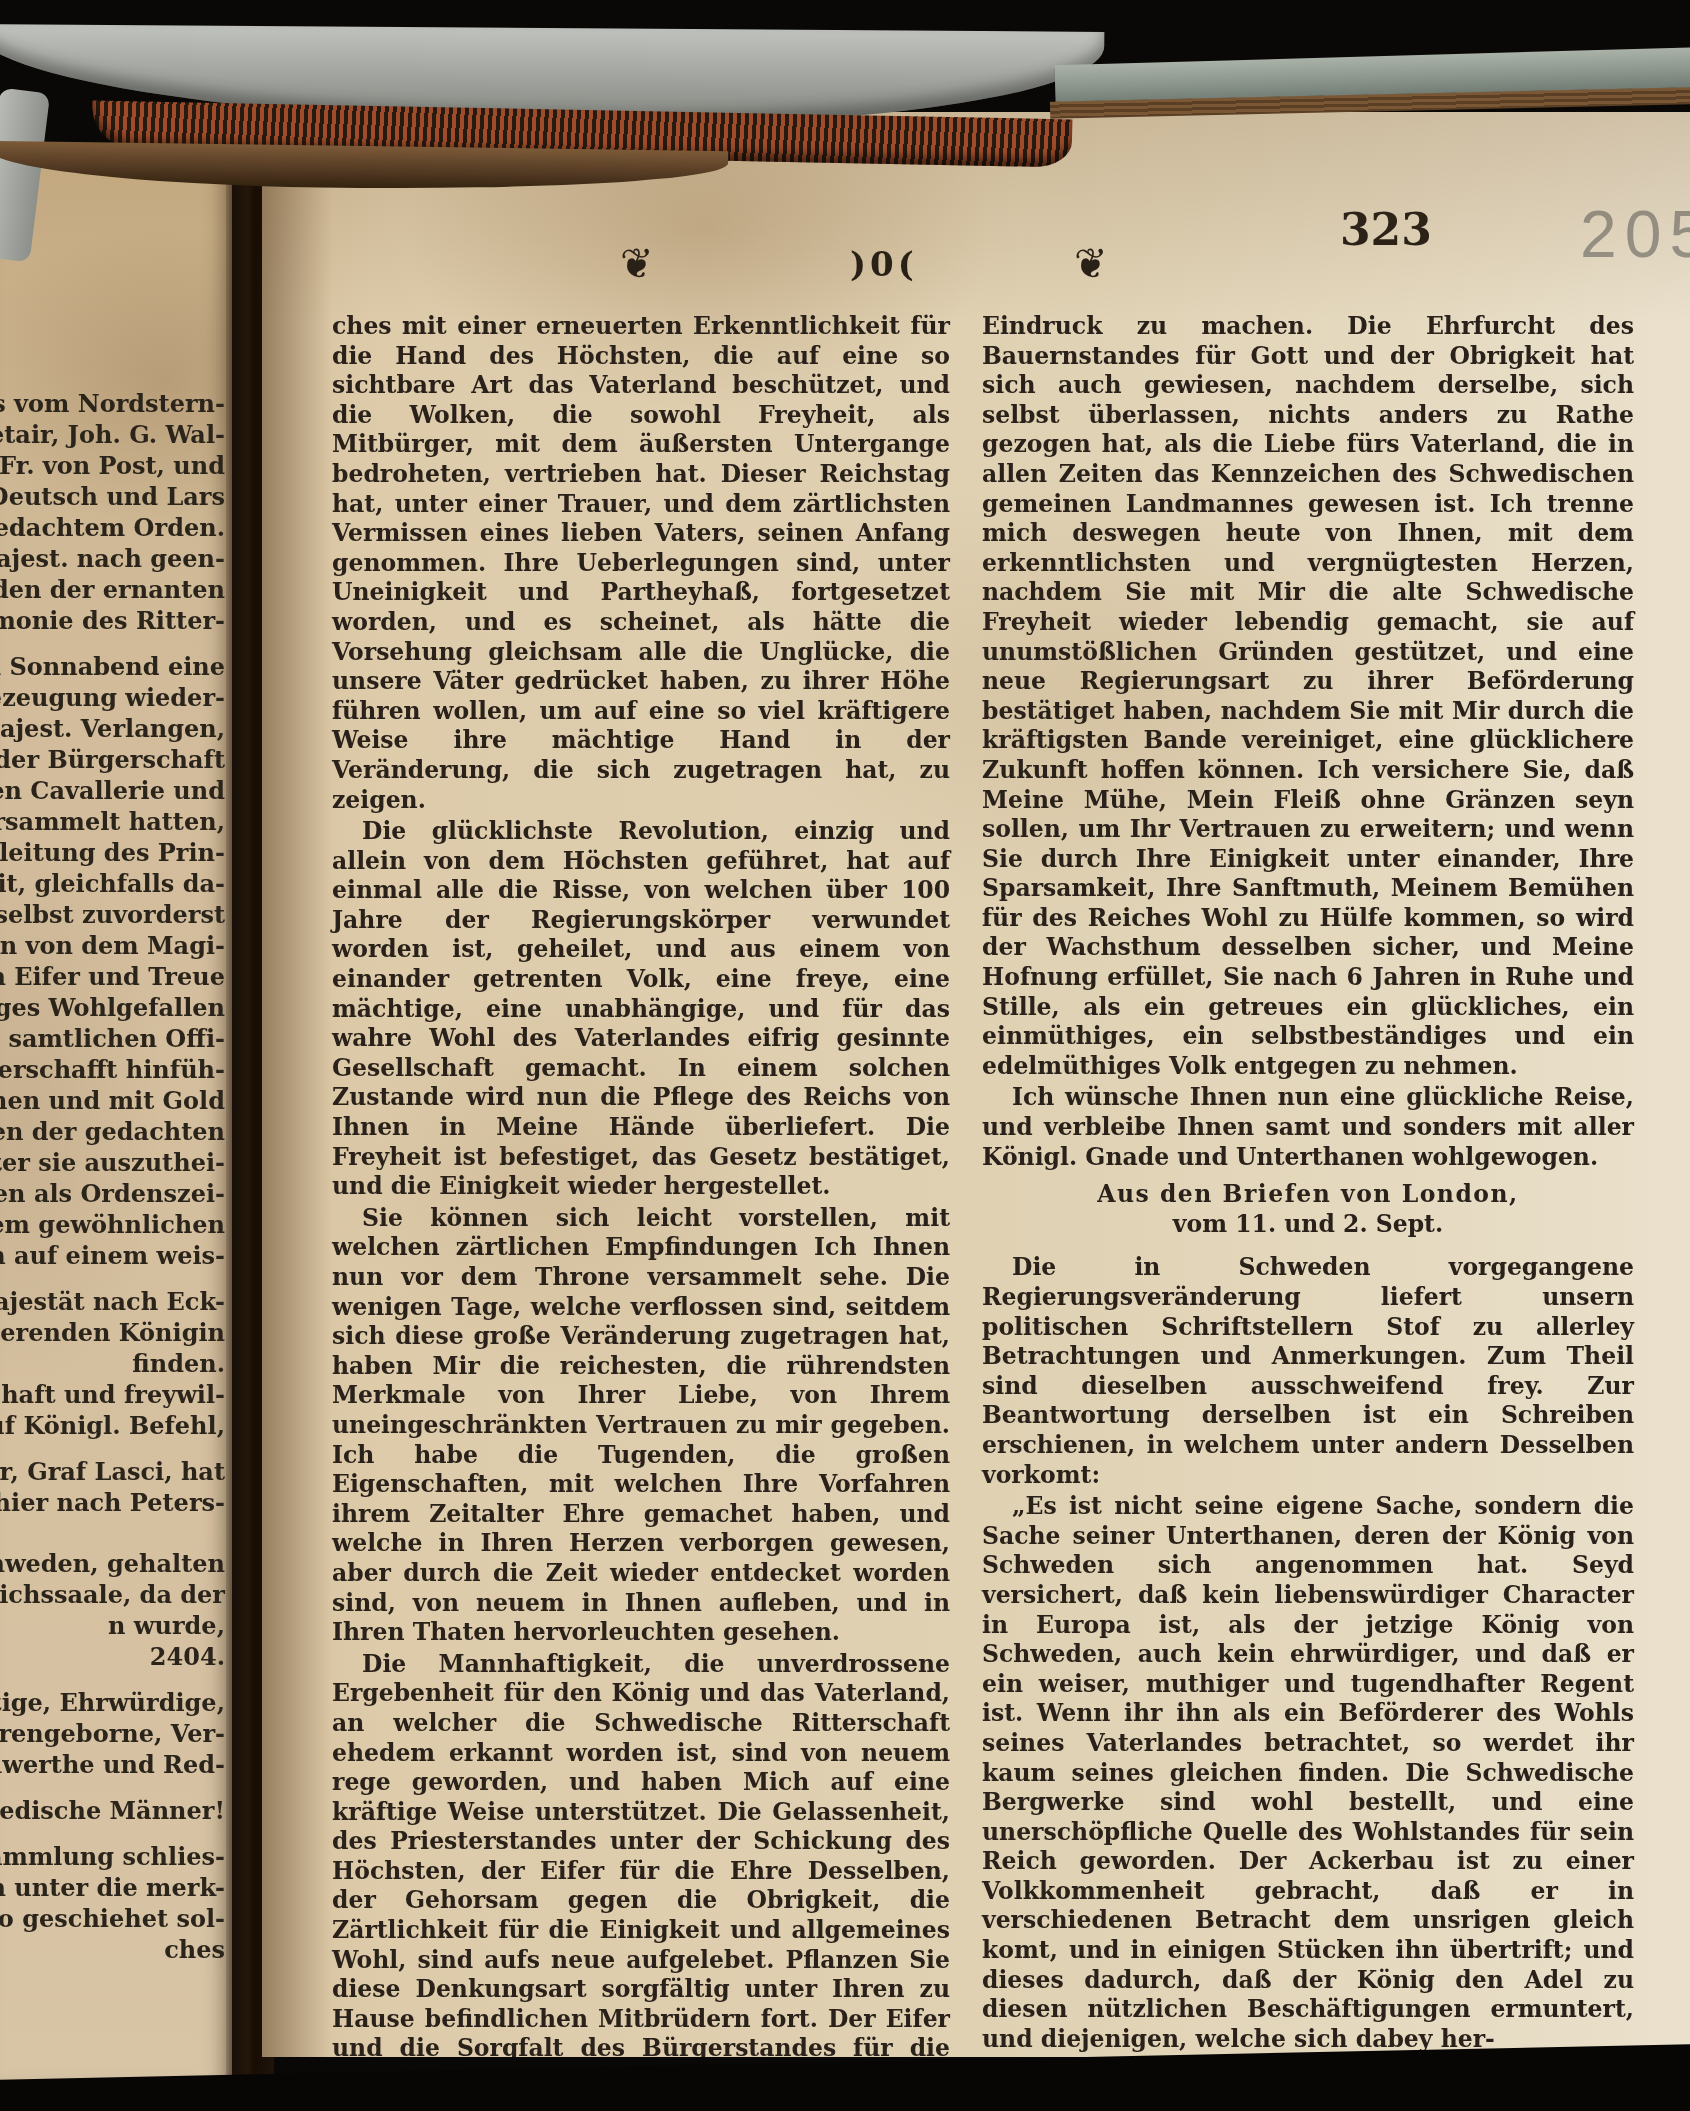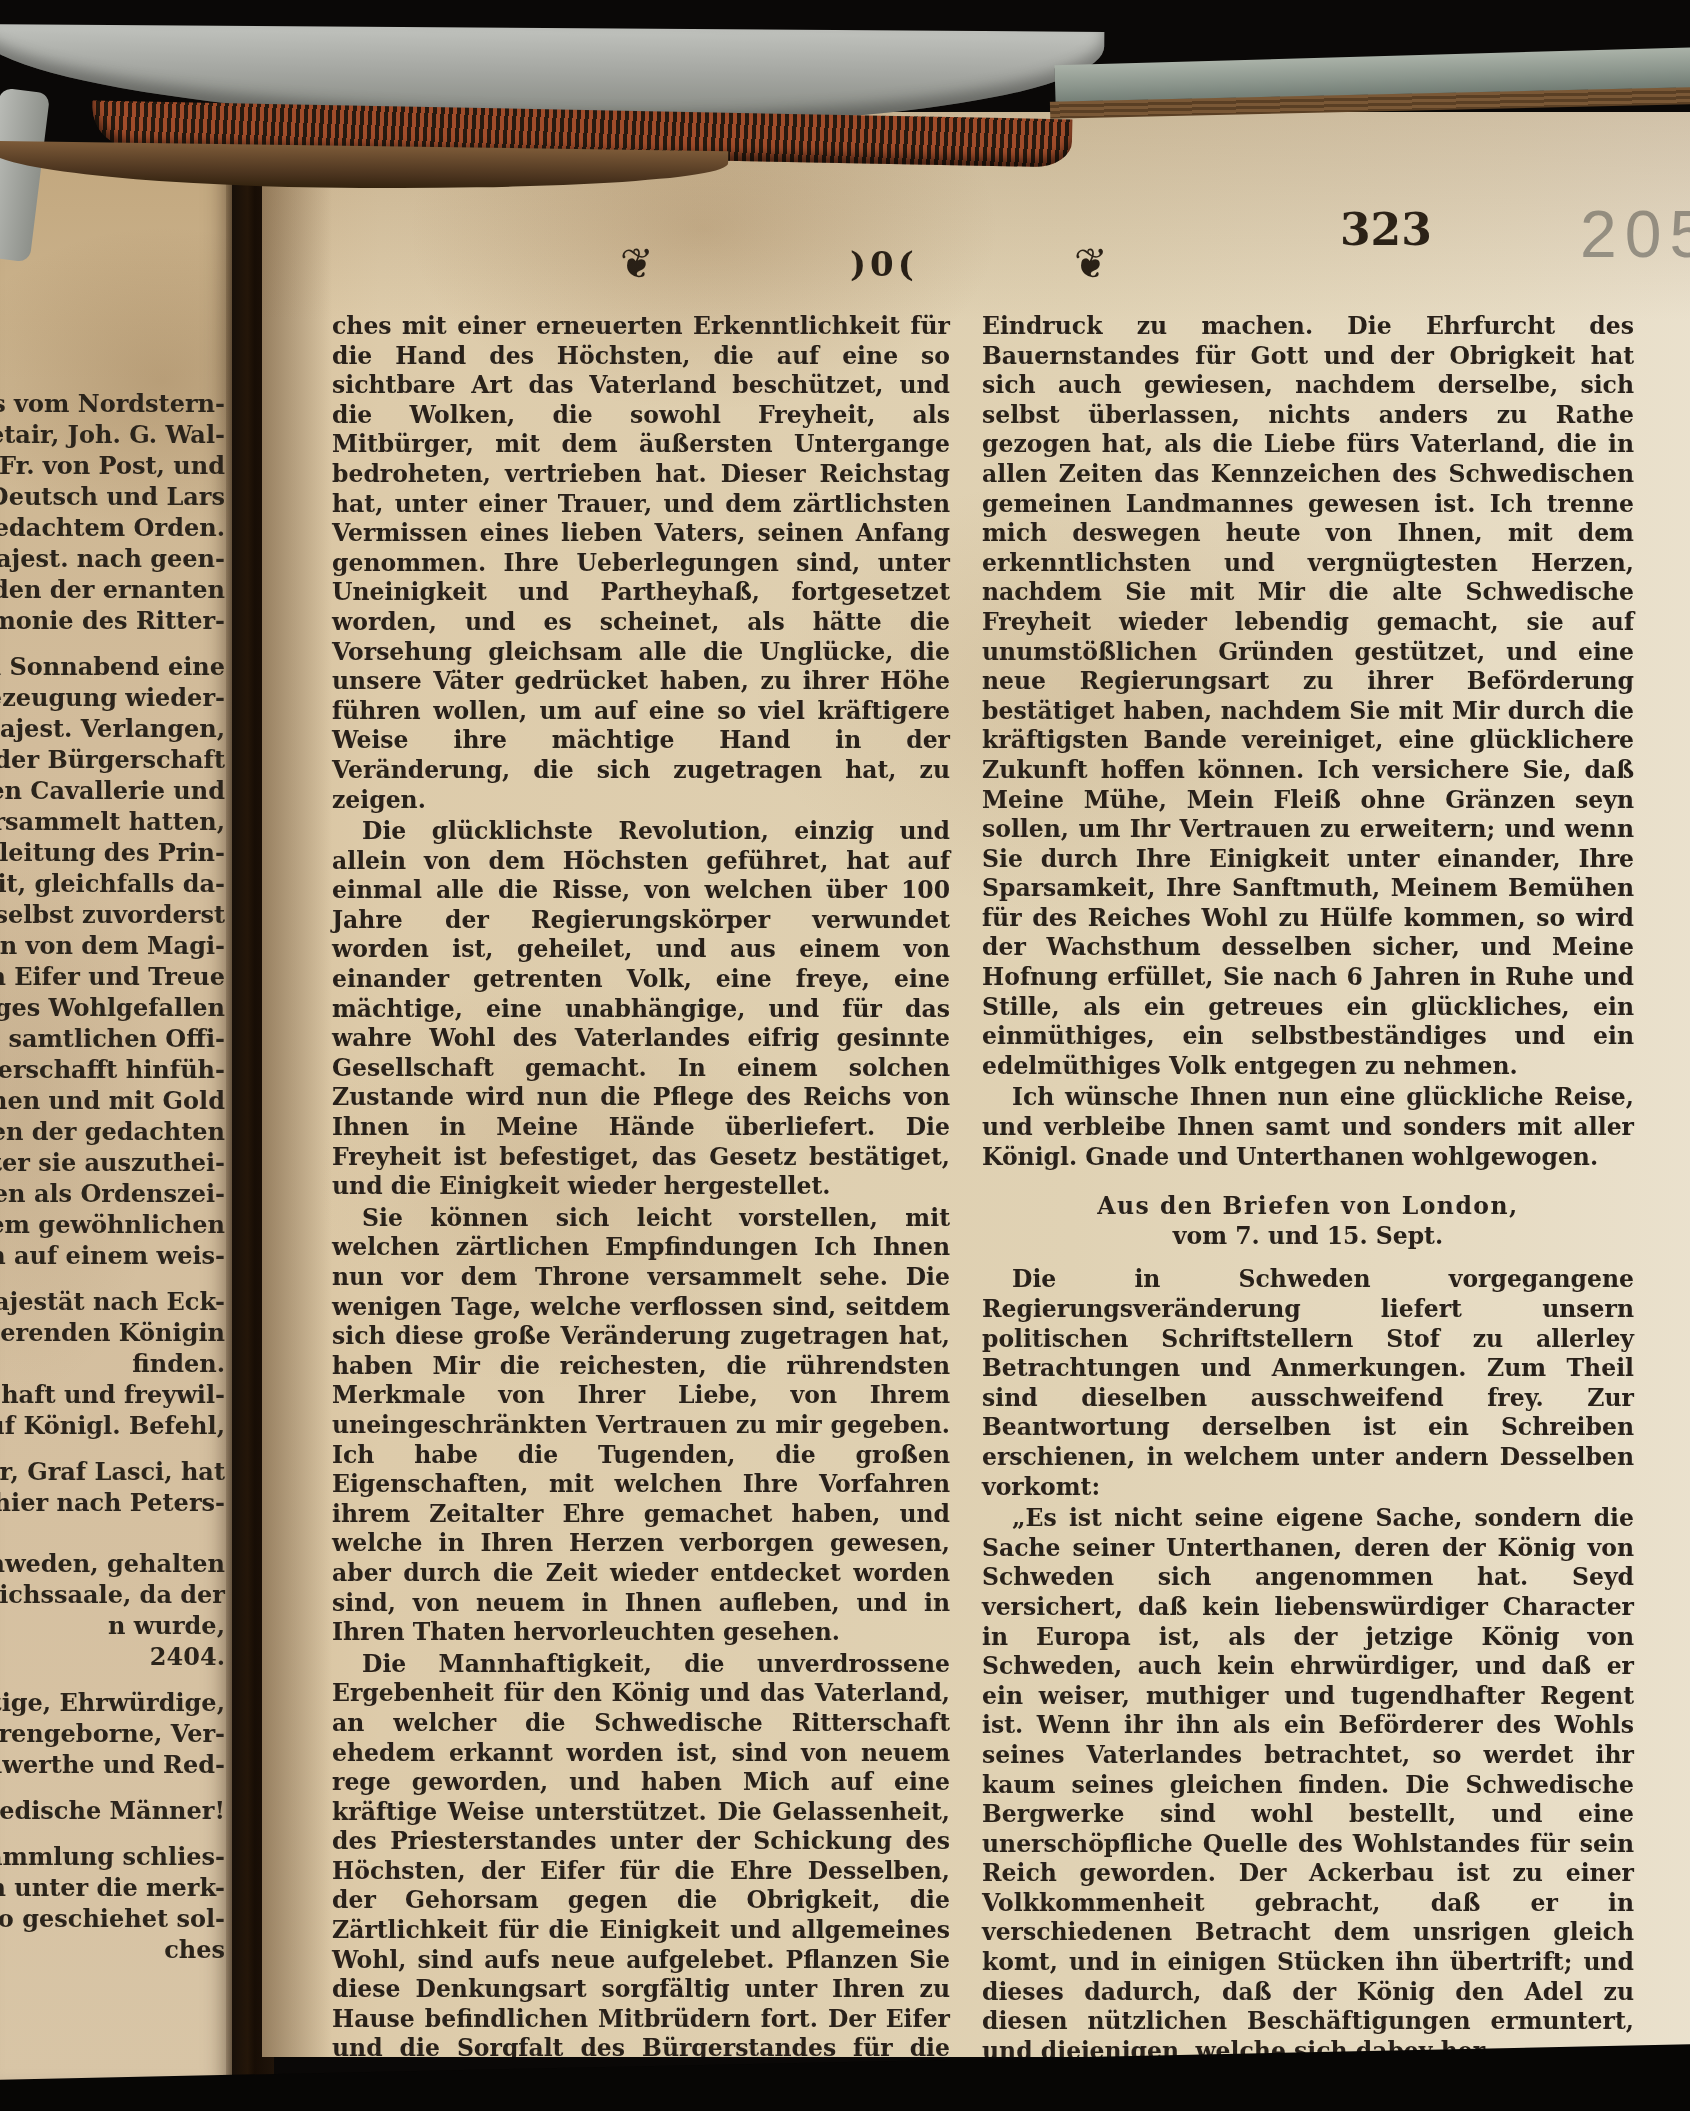--- a/index.html
+++ b/index.html
@@ -43,21 +43,21 @@
   .stamp{position:absolute;top:84px;left:1318px;font-family:"Liberation Sans","DejaVu Sans",sans-serif;
     font-size:66px;font-weight:400;color:#8f8c83;letter-spacing:8px;opacity:.9;}
 
   
   .col{position:absolute;top:200px;color:#29211a;font-size:23.5px;line-height:29.6px;
     font-weight:700;text-align:justify;}
   .col1{left:70px;width:618px;}
   .col2{left:720px;width:652px;}
   .col p{margin:0 0 2px 0;text-indent:30px;}
   .col p.noindent{text-indent:0;}
-  .heading{text-align:center;margin:20px 0 14px 0;text-indent:0;}
+  .heading{text-align:center;margin:8px 0 14px 0;text-indent:0;}
   .heading .hl1{letter-spacing:1.5px;}
 
   
   .headcap{position:absolute;left:-24px;top:28px;width:1128px;height:96px;
     background:linear-gradient(180deg,#c0c2bd,#a5a7a2 45%,#83867f);
     border-radius:0 0 46% 60% / 0 0 90% 100%;transform:rotate(.4deg);
     box-shadow:inset 0 -10px 14px rgba(40,40,38,.4);}
   .spine-side{position:absolute;left:-10px;top:90px;width:50px;height:170px;
     background:linear-gradient(90deg,#b9bbb6,#8d908a);border-radius:12px;transform:rotate(7deg);}
   .endband{position:absolute;left:92px;top:110px;width:980px;height:48px;
@@ -266,21 +266,21 @@
       <p>Die glücklichste Revolution, einzig und allein von dem Höchsten geführet, hat auf einmal alle die Risse, von welchen über 100 Jahre der Regierungskörper verwundet worden ist, geheilet, und aus einem von einander getrenten Volk, eine freye, eine mächtige, eine unabhängige, und für das wahre Wohl des Vaterlandes eifrig gesinnte Gesellschaft gemacht. In einem solchen Zustande wird nun die Pflege des Reichs von Ihnen in Meine Hände überliefert. Die Freyheit ist befestiget, das Gesetz bestätiget, und die Einigkeit wieder hergestellet.</p>
       <p>Sie können sich leicht vorstellen, mit welchen zärtlichen Empfindungen Ich Ihnen nun vor dem Throne versammelt sehe. Die wenigen Tage, welche verflossen sind, seitdem sich diese große Veränderung zugetragen hat, haben Mir die reichesten, die rührendsten Merkmale von Ihrer Liebe, von Ihrem uneingeschränkten Vertrauen zu mir gegeben. Ich habe die Tugenden, die großen Eigenschaften, mit welchen Ihre Vorfahren ihrem Zeitalter Ehre gemachet haben, und welche in Ihren Herzen verborgen gewesen, aber durch die Zeit wieder entdecket worden sind, von neuem in Ihnen aufleben, und in Ihren Thaten hervorleuchten gesehen.</p>
       <p>Die Mannhaftigkeit, die unverdrossene Ergebenheit für den König und das Vaterland, an welcher die Schwedische Ritterschaft ehedem erkannt worden ist, sind von neuem rege geworden, und haben Mich auf eine kräftige Weise unterstützet. Die Gelassenheit, des Priesterstandes unter der Schickung des Höchsten, der Eifer für die Ehre Desselben, der Gehorsam gegen die Obrigkeit, die Zärtlichkeit für die Einigkeit und allgemeines Wohl, sind aufs neue aufgelebet. Pflanzen Sie diese Denkungsart sorgfältig unter Ihren zu Hause befindlichen Mitbrüdern fort. Der Eifer und die Sorgfalt des Bürgerstandes für die Aufrechthaltung des Handels und der Achtung des Reichs, haben sich ebenfalls aufs neue an den Tag gelegt, nachdem desselben Standes wahrhaftes Wohl, Gedeihen und Wohlstand zugelassen haben, auf ihn einen kräftigen</p>
     </div>
 
     <div class="col col2">
       <p class="noindent">Eindruck zu machen. Die Ehrfurcht des Bauernstandes für Gott und der Obrigkeit hat sich auch gewiesen, nachdem derselbe, sich selbst überlassen, nichts anders zu Rathe gezogen hat, als die Liebe fürs Vaterland, die in allen Zeiten das Kennzeichen des Schwedischen gemeinen Landmannes gewesen ist. Ich trenne mich deswegen heute von Ihnen, mit dem erkenntlichsten und vergnügtesten Herzen, nachdem Sie mit Mir die alte Schwedische Freyheit wieder lebendig gemacht, sie auf unumstößlichen Gründen gestützet, und eine neue Regierungsart zu ihrer Beförderung bestätiget haben, nachdem Sie mit Mir durch die kräftigsten Bande vereiniget, eine glücklichere Zukunft hoffen können. Ich versichere Sie, daß Meine Mühe, Mein Fleiß ohne Gränzen seyn sollen, um Ihr Vertrauen zu erweitern; und wenn Sie durch Ihre Einigkeit unter einander, Ihre Sparsamkeit, Ihre Sanftmuth, Meinem Bemühen für des Reiches Wohl zu Hülfe kommen, so wird der Wachsthum desselben sicher, und Meine Hofnung erfüllet, Sie nach 6 Jahren in Ruhe und Stille, als ein getreues ein glückliches, ein einmüthiges, ein selbstbeständiges und ein edelmüthiges Volk entgegen zu nehmen.</p>
       <p>Ich wünsche Ihnen nun eine glückliche Reise, und verbleibe Ihnen samt und sonders mit aller Königl. Gnade und Unterthanen wohlgewogen.</p>
       <div class="heading">
         <div class="hl1">Aus den Briefen von London,</div>
-        <div class="hl2">vom 7. und 15. Sept.</div>
+        <div class="hl2">vom 11. und 2. Sept.</div>
       </div>
       <p>Die in Schweden vorgegangene Regierungsveränderung liefert unsern politischen Schriftstellern Stof zu allerley Betrachtungen und Anmerkungen. Zum Theil sind dieselben ausschweifend frey. Zur Beantwortung derselben ist ein Schreiben erschienen, in welchem unter andern Desselben vorkomt:</p>
       <p>„Es ist nicht seine eigene Sache, sondern die Sache seiner Unterthanen, deren der König von Schweden sich angenommen hat. Seyd versichert, daß kein liebenswürdiger Character in Europa ist, als der jetzige König von Schweden, auch kein ehrwürdiger, und daß er ein weiser, muthiger und tugendhafter Regent ist. Wenn ihr ihn als ein Beförderer des Wohls seines Vaterlandes betrachtet, so werdet ihr kaum seines gleichen finden. Die Schwedische Bergwerke sind wohl bestellt, und eine unerschöpfliche Quelle des Wohlstandes für sein Reich geworden. Der Ackerbau ist zu einer Volkkommenheit gebracht, daß er in verschiedenen Betracht dem unsrigen gleich komt, und in einigen Stücken ihn übertrift; und dieses dadurch, daß der König den Adel zu diesen nützlichen Beschäftigungen ermuntert, und diejenigen, welche sich dabey her-</p>
 
     </div>
   </div>
 
   <div class="top-black"></div>
   <div class="headcap"></div>
   <div class="spine-side"></div>

